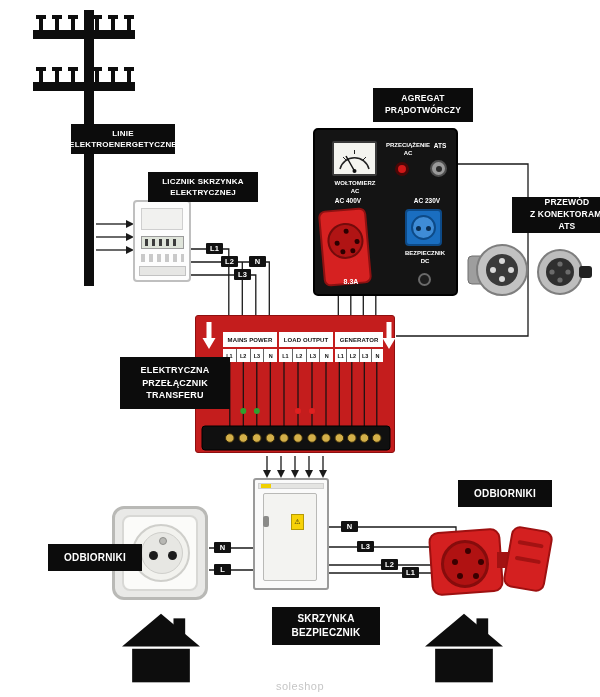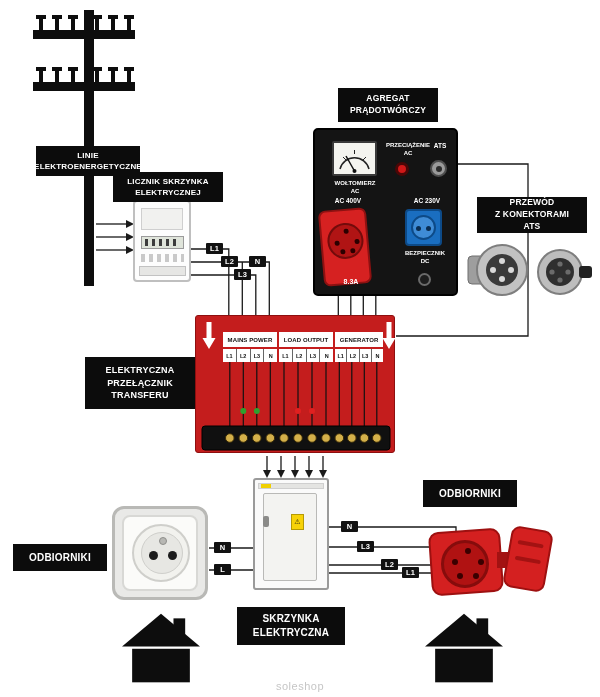--- a/index.html
+++ b/index.html
@@ -4,22 +4,22 @@
 <style>
   * { margin:0; padding:0; box-sizing:border-box; }
   body { font-family:"Liberation Sans", sans-serif; background:#fff; }
   .canvas { position:relative; width:600px; height:697px; background:#fff; overflow:hidden; }
   .abs { position:absolute; }
   svg.layer { position:absolute; left:0; top:0; z-index:1; }
 
   
   .blabel { position:absolute; z-index:40; background:#0c0c0c; color:#fff; font-weight:700;
             display:flex; align-items:center; justify-content:center; text-align:center;
-            white-space:pre-line; line-height:1.4; padding:4px 11px; letter-spacing:.2px; }
-  .lbl-linie    { left:36px;  top:146px; width:104px; height:30px; font-size:8px; }
+            white-space:pre-line; line-height:1.4; padding:4px 11px; letter-spacing:.2px;margin-left:35px; }
+  .lbl-linie    { left:36px;  top:124px; width:104px; height:30px; font-size:8px; }
   .lbl-licznik  { left:113px; top:172px; width:110px; height:30px; font-size:8px; }
   .lbl-agregat  { left:338px; top:88px;  width:100px; height:34px; font-size:8.5px; }
   .lbl-przewod  { left:477px; top:197px; width:110px; height:36px; font-size:8.5px; }
   .lbl-ats      { left:85px;  top:357px; width:110px; height:52px; font-size:9px; }
   .lbl-odb-l    { left:13px;  top:544px; width:94px;  height:27px; font-size:10px; }
   .lbl-odb-r    { left:423px; top:480px; width:94px;  height:27px; font-size:10px; }
   .lbl-skrzynka { left:237px; top:607px; width:108px; height:38px; font-size:10px; }
 
   
   .wtag { position:absolute; z-index:45; width:17px; height:11px; background:#111; color:#fff;
@@ -415,21 +415,21 @@
   <div class="blabel lbl-agregat">AGREGAT
 PRĄDOTWÓRCZY</div>
   <div class="blabel lbl-przewod">PRZEWÓD
 Z KONEKTORAMI ATS</div>
   <div class="blabel lbl-ats">ELEKTRYCZNA
 PRZEŁĄCZNIK
 TRANSFERU</div>
   <div class="blabel lbl-odb-l">ODBIORNIKI</div>
   <div class="blabel lbl-odb-r">ODBIORNIKI</div>
   <div class="blabel lbl-skrzynka">SKRZYNKA
-ELEKTRYCZNA</div>
+BEZPIECZNIK</div>
 
   <div class="wtag" style="left:206px; top:243px;">L1</div>
   <div class="wtag" style="left:221px; top:256px;">L2</div>
   <div class="wtag" style="left:249px; top:256px;">N</div>
   <div class="wtag" style="left:234px; top:269px;">L3</div>
   <div class="wtag" style="left:214px; top:542px;">N</div>
   <div class="wtag" style="left:214px; top:564px;">L</div>
   <div class="wtag" style="left:341px; top:521px;">N</div>
   <div class="wtag" style="left:357px; top:541px;">L3</div>
   <div class="wtag" style="left:381px; top:559px;">L2</div>

